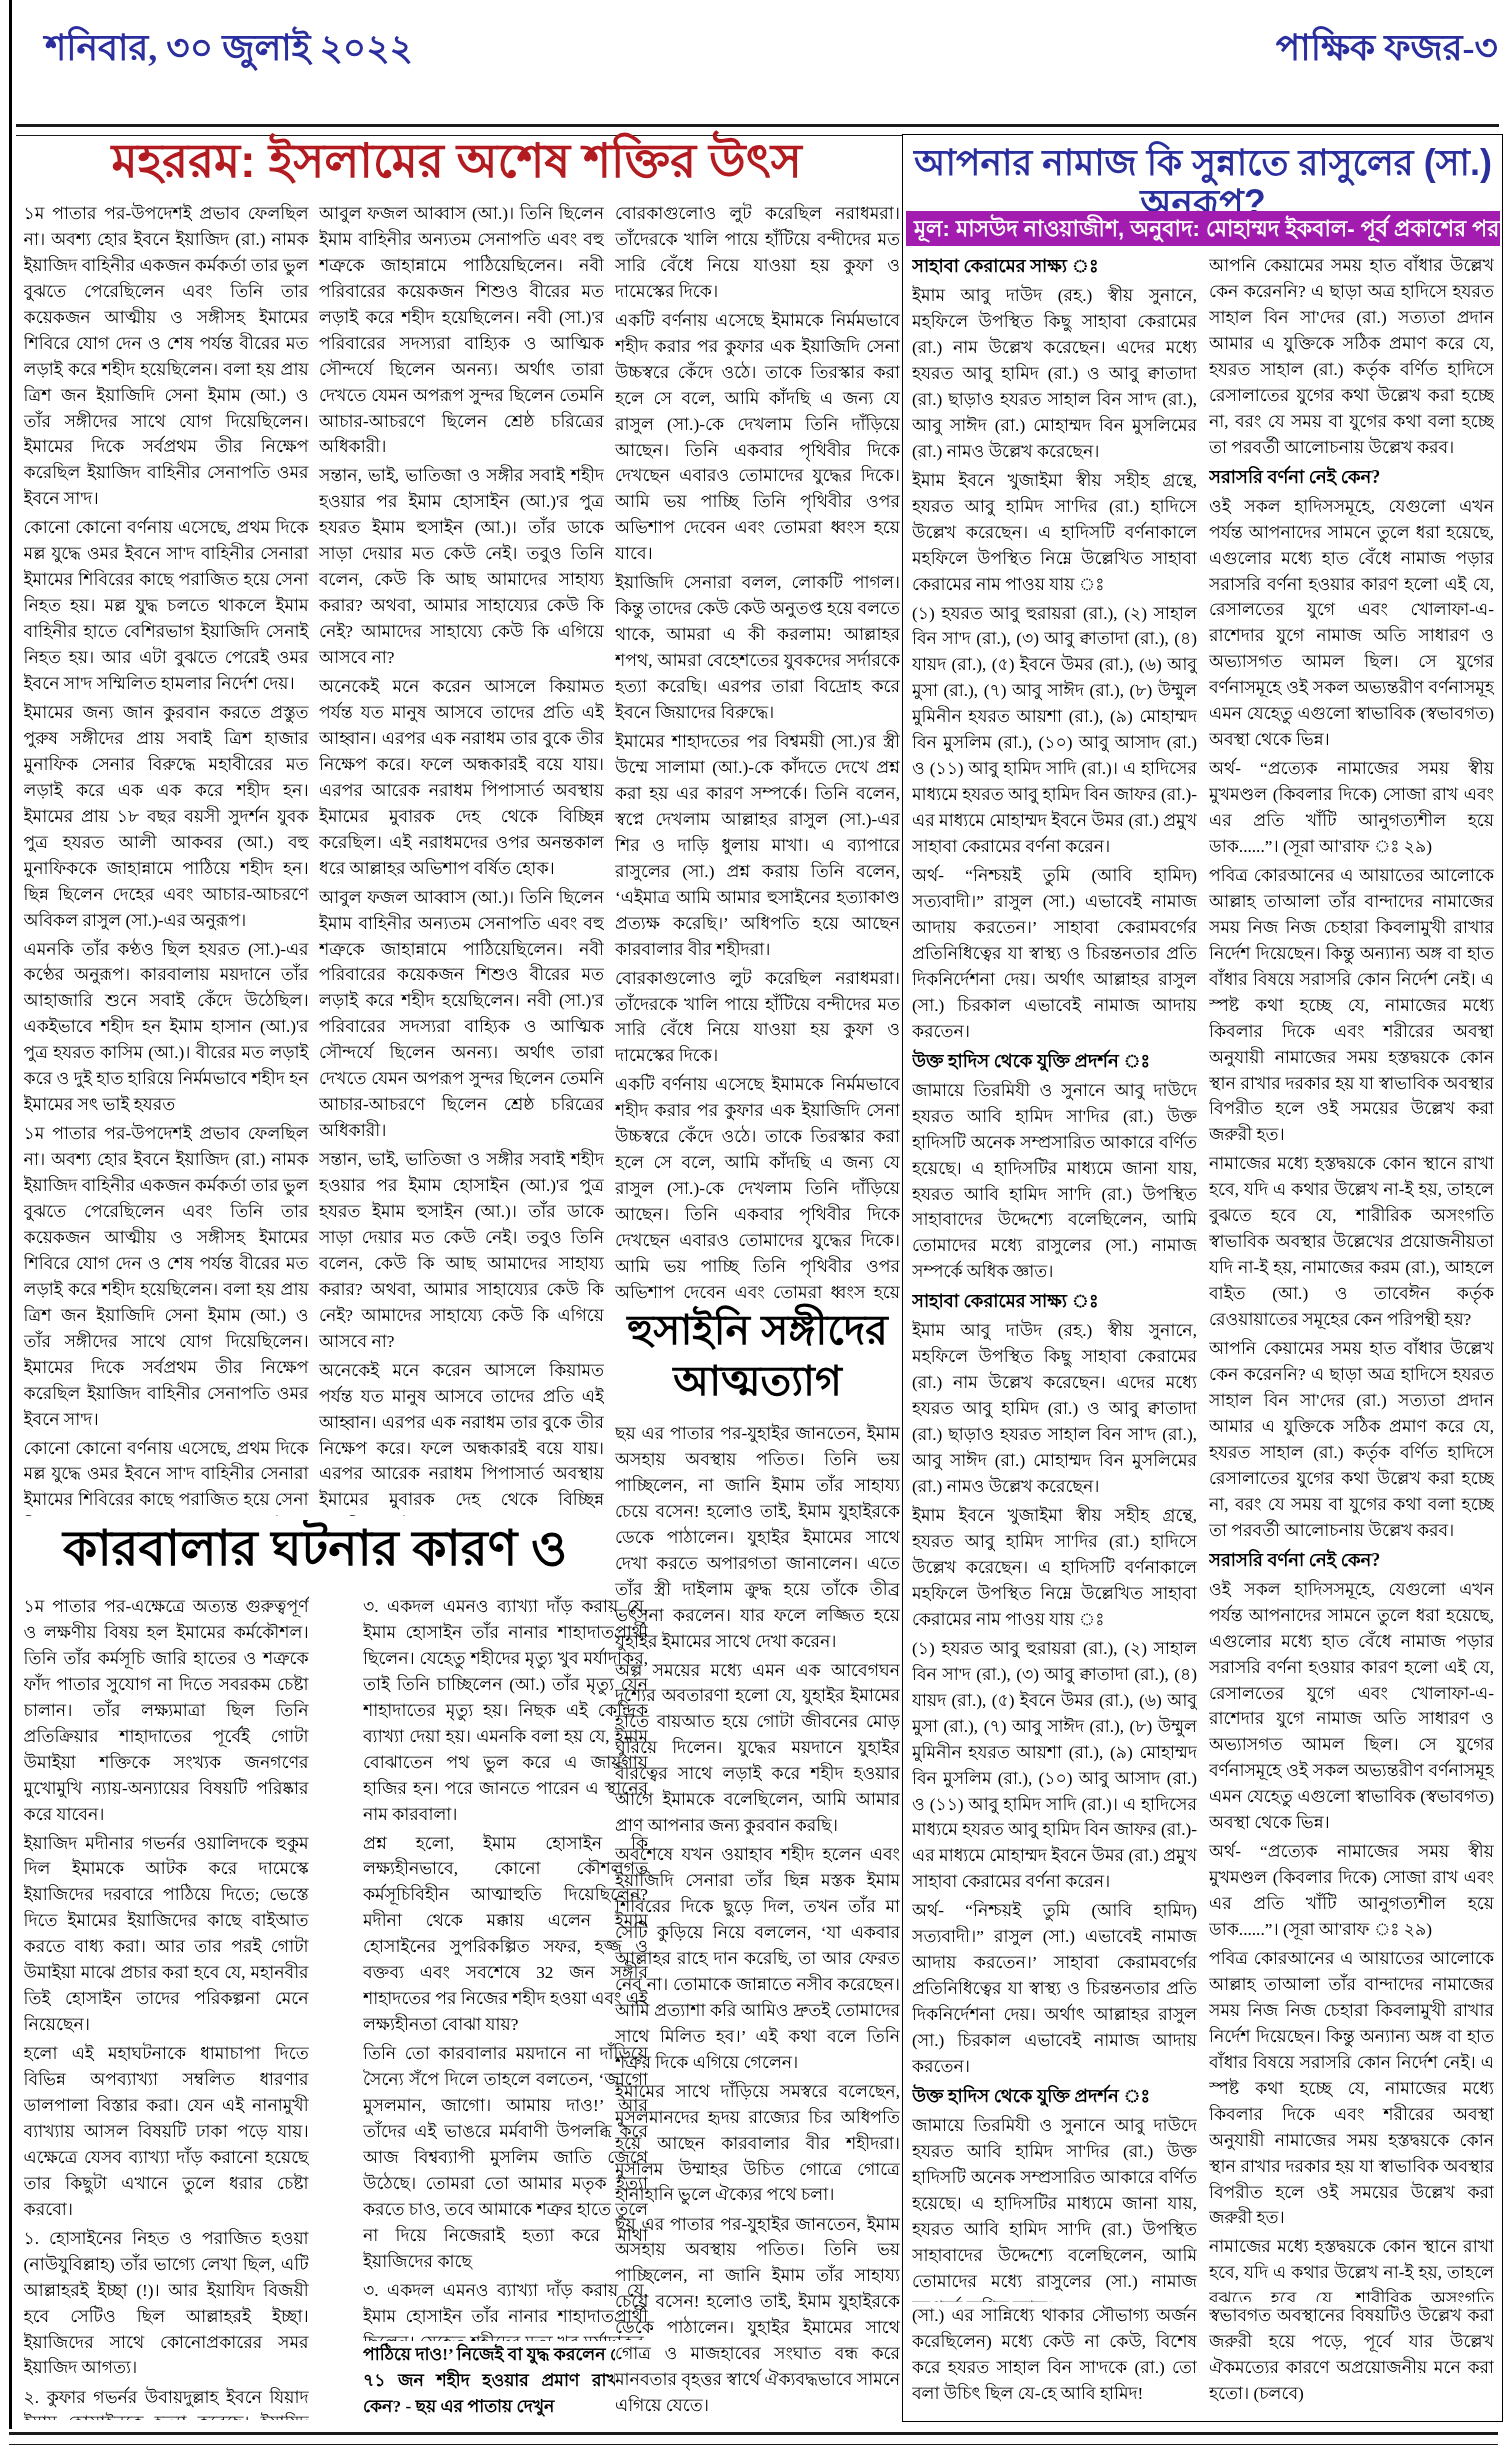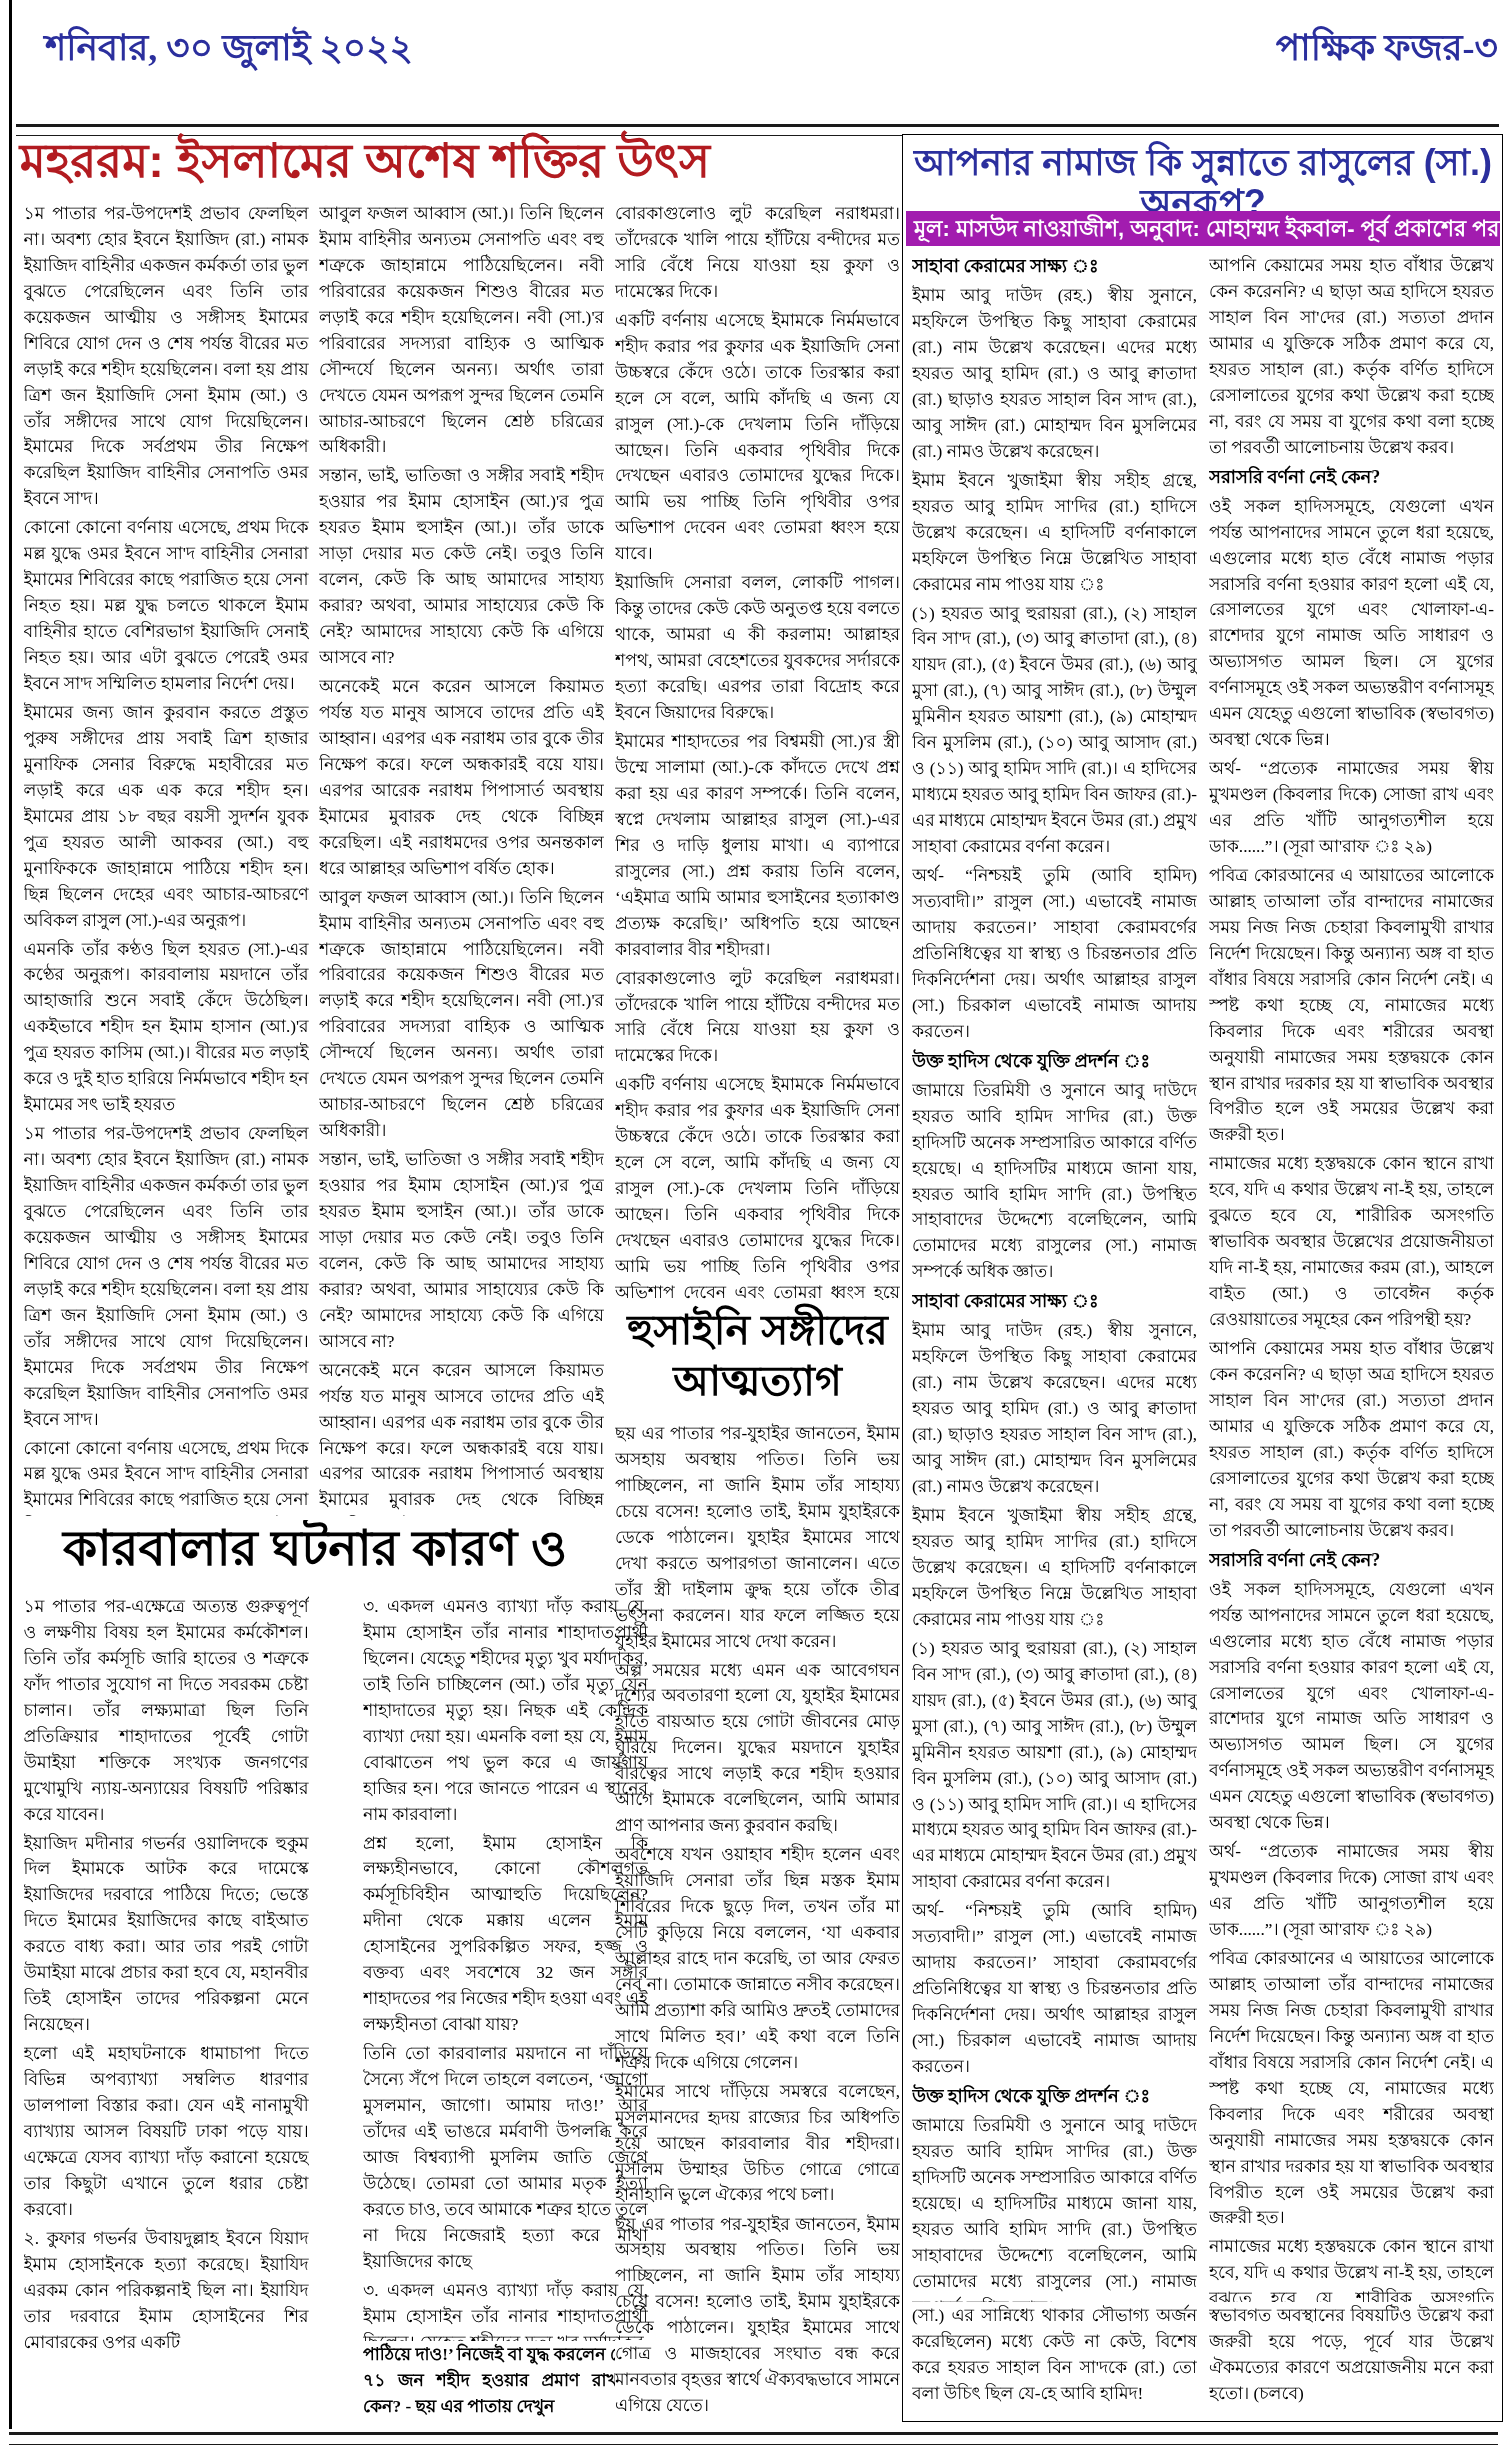--- a/index.html
+++ b/index.html
@@ -8,21 +8,21 @@
   .abs{position:absolute;}
   
   .left-edge{left:9.4px;top:0;width:2.4px;height:2429px;background:#000;}
   .rule-double-top{left:15.7px;top:124px;width:1483px;height:7.9px;border-top:3.1px solid #1a1a1a;border-bottom:1.6px solid #1a1a1a;}
   .rule-double-bottom{left:9.4px;top:2432px;width:1489px;height:9.4px;border-top:3.9px solid #1a1a1a;border-bottom:1.6px solid #1a1a1a;}
   
   .hdr-date{left:45px;top:20.4px;font-size:36px;font-weight:bold;}
   .hdr-edition{right:11px;top:20.4px;font-size:36px;font-weight:bold;text-align:right;}
   .blue{color:#2b2f9d;}
   
-  .headline-red{left:19.7px;top:135px;width:874px;font-size:47px;line-height:1.1;font-weight:bold;color:#b21b20;font-family:"Liberation Sans","DejaVu Sans",sans-serif;}
+  .headline-red{left:19.7px;top:135px;width:874px;text-align:center;font-size:47px;line-height:1.1;font-weight:bold;color:#b21b20;font-family:"Liberation Sans","DejaVu Sans",sans-serif;}
   .headline-karbala{left:23.6px;top:1520px;width:583px;text-align:center;font-size:49px;line-height:1.15;font-weight:bold;color:#000;font-family:"Liberation Sans","DejaVu Sans",sans-serif;overflow:hidden;height:69px;}
   .headline-husaini{left:615px;top:1305px;width:285px;text-align:center;font-size:41px;line-height:1.25;font-weight:bold;color:#000;font-family:"Liberation Sans","DejaVu Sans",sans-serif;}
   
   .colblock{overflow:hidden;text-align:justify;}
   .para{margin:0 0 3.1px 0;font-size:17.3px;line-height:1.5;}
   .para.lead{font-weight:normal;}
   .para.subhead{font-weight:bold;font-size:18px;}
   .para.tail{position:absolute;bottom:0;left:0;right:0;background:#fff;margin:0;padding-top:1.6px;}
   .para.tailbold{font-weight:bold;}
   
@@ -64,20 +64,21 @@
     <p class="para normal">ইমামের শাহাদতের পর বিশ্বময়ী (সা.)'র স্ত্রী উম্মে সালামা (আ.)-কে কাঁদতে দেখে প্রশ্ন করা হয় এর কারণ সম্পর্কে। তিনি বলেন, স্বপ্নে দেখলাম আল্লাহর রাসুল (সা.)-এর শির ও দাড়ি ধুলায় মাখা। এ ব্যাপারে রাসুলের (সা.) প্রশ্ন করায় তিনি বলেন, ‘এইমাত্র আমি আমার হুসাইনের হত্যাকাণ্ড প্রত্যক্ষ করেছি।’ অধিপতি হয়ে আছেন কারবালার বীর শহীদরা।</p>
     <p class="para normal">বোরকাগুলোও লুট করেছিল নরাধমরা। তাঁদেরকে খালি পায়ে হাঁটিয়ে বন্দীদের মত সারি বেঁধে নিয়ে যাওয়া হয় কুফা ও দামেস্কের দিকে।</p>
     <p class="para normal">একটি বর্ণনায় এসেছে ইমামকে নির্মমভাবে শহীদ করার পর কুফার এক ইয়াজিদি সেনা উচ্চস্বরে কেঁদে ওঠে। তাকে তিরস্কার করা হলে সে বলে, আমি কাঁদছি এ জন্য যে রাসুল (সা.)-কে দেখলাম তিনি দাঁড়িয়ে আছেন। তিনি একবার পৃথিবীর দিকে দেখছেন এবারও তোমাদের যুদ্ধের দিকে। আমি ভয় পাচ্ছি তিনি পৃথিবীর ওপর অভিশাপ দেবেন এবং তোমরা ধ্বংস হয়ে যাবে।</p>
   </div>
 
 <div class="abs headline-karbala">কারবালার ঘটনার কারণ ও</div>
 <div class="abs colblock" style="left:23.6px;top:1594px;width:285px;height:826px;">
     <p class="para lead">১ম পাতার পর-এক্ষেত্রে অত্যন্ত গুরুত্বপূর্ণ ও লক্ষণীয় বিষয় হল ইমামের কর্মকৌশল। তিনি তাঁর কর্মসূচি জারি হাতের ও শত্রুকে ফাঁদ পাতার সুযোগ না দিতে সবরকম চেষ্টা চালান। তাঁর লক্ষ্যমাত্রা ছিল তিনি প্রতিক্রিয়ার শাহাদাতের পূর্বেই গোটা উমাইয়া শক্তিকে সংখ্যক জনগণের মুখোমুখি ন্যায়-অন্যায়ের বিষয়টি পরিষ্কার করে যাবেন।</p>
     <p class="para normal">ইয়াজিদ মদীনার গভর্নর ওয়ালিদকে হুকুম দিল ইমামকে আটক করে দামেস্কে ইয়াজিদের দরবারে পাঠিয়ে দিতে; ভেস্তে দিতে ইমামের ইয়াজিদের কাছে বাইআত করতে বাধ্য করা। আর তার পরই গোটা উমাইয়া মাঝে প্রচার করা হবে যে, মহানবীর তিই হোসাইন তাদের পরিকল্পনা মেনে নিয়েছেন।</p>
     <p class="para normal">হলো এই মহাঘটনাকে ধামাচাপা দিতে বিভিন্ন অপব্যাখ্যা সম্বলিত ধারণার ডালপালা বিস্তার করা। যেন এই নানামুখী ব্যাখ্যায় আসল বিষয়টি ঢাকা পড়ে যায়। এক্ষেত্রে যেসব ব্যাখ্যা দাঁড় করানো হয়েছে তার কিছুটা এখানে তুলে ধরার চেষ্টা করবো।</p>
+    <p class="para normal">১. হোসাইনের নিহত ও পরাজিত হওয়া (নাউযুবিল্লাহ) তাঁর ভাগ্যে লেখা ছিল, এটি আল্লাহরই ইচ্ছা (!)। আর ইয়াযিদ বিজয়ী হবে সেটিও ছিল আল্লাহরই ইচ্ছা। ইয়াজিদের সাথে কোনোপ্রকারের সমর ইয়াজিদ আগত্য।</p>
     <p class="para normal">২. কুফার গভর্নর উবায়দুল্লাহ ইবনে যিয়াদ ইমাম হোসাইনকে হত্যা করেছে। ইয়াযিদ এরকম কোন পরিকল্পনাই ছিল না। ইয়াযিদ তার দরবারে ইমাম হোসাইনের শির মোবারকের ওপর একটি</p>
   </div>
 <div class="abs colblock" style="left:319px;top:1594px;width:285px;height:826px;margin-left:44px;">
     <p class="para normal">৩. একদল এমনও ব্যাখ্যা দাঁড় করায় যে, ইমাম হোসাইন তাঁর নানার শাহাদাতপ্রার্থী ছিলেন। যেহেতু শহীদের মৃত্যু খুব মর্যাদাকর, তাই তিনি চাচ্ছিলেন (আ.) তাঁর মৃত্যু যেন শাহাদাতের মৃত্যু হয়। নিছক এই কেন্দ্রিক ব্যাখ্যা দেয়া হয়। এমনকি বলা হয় যে, ইমাম বোঝাতেন পথ ভুল করে এ জায়গায় হাজির হন। পরে জানতে পারেন এ স্থানের নাম কারবালা।</p>
     <p class="para normal">প্রশ্ন হলো, ইমাম হোসাইন কি লক্ষ্যহীনভাবে, কোনো কৌশলগত কর্মসূচিবিহীন আত্মাহুতি দিয়েছিলেন? মদীনা থেকে মক্কায় এলেন ইমাম হোসাইনের সুপরিকল্পিত সফর, হজ্জ ও বক্তব্য এবং সবশেষে 32 জন সঙ্গীর শাহাদতের পর নিজের শহীদ হওয়া এবং এই লক্ষ্যহীনতা বোঝা যায়?</p>
     <p class="para normal">তিনি তো কারবালার ময়দানে না দাঁড়িয়ে সৈন্যে সঁপে দিলে তাহলে বলতেন, ‘জাগো মুসলমান, জাগো। আমায় দাও!’ আর তাঁদের এই ভাঙরে মর্মবাণী উপলব্ধি করে আজ বিশ্বব্যাপী মুসলিম জাতি জেগে উঠেছে। তোমরা তো আমার মতৃক হত্যা করতে চাও, তবে আমাকে শত্রুর হাতে তুলে না দিয়ে নিজেরাই হত্যা করে মাথা ইয়াজিদের কাছে</p>
     <p class="para normal">৩. একদল এমনও ব্যাখ্যা দাঁড় করায় যে, ইমাম হোসাইন তাঁর নানার শাহাদাতপ্রার্থী ছিলেন। যেহেতু শহীদের মৃত্যু খুব মর্যাদাকর, তাই তিনি চাচ্ছিলেন (আ.) তাঁর মৃত্যু যেন শাহাদাতের মৃত্যু হয়। নিছক এই কেন্দ্রিক ব্যাখ্যা দেয়া হয়। এমনকি বলা হয় যে, ইমাম বোঝাতেন পথ ভুল করে এ জায়গায় হাজির হন। পরে জানতে পারেন এ স্থানের নাম কারবালা।</p>
     <p class="para tail tailbold">পাঠিয়ে দাও!’ নিজেই বা যুদ্ধ করলেন কেন? ৭১ জন শহীদ হওয়ার প্রমাণ রাখলেন কেন? - ছয় এর পাতায় দেখুন</p>
   </div>
 

